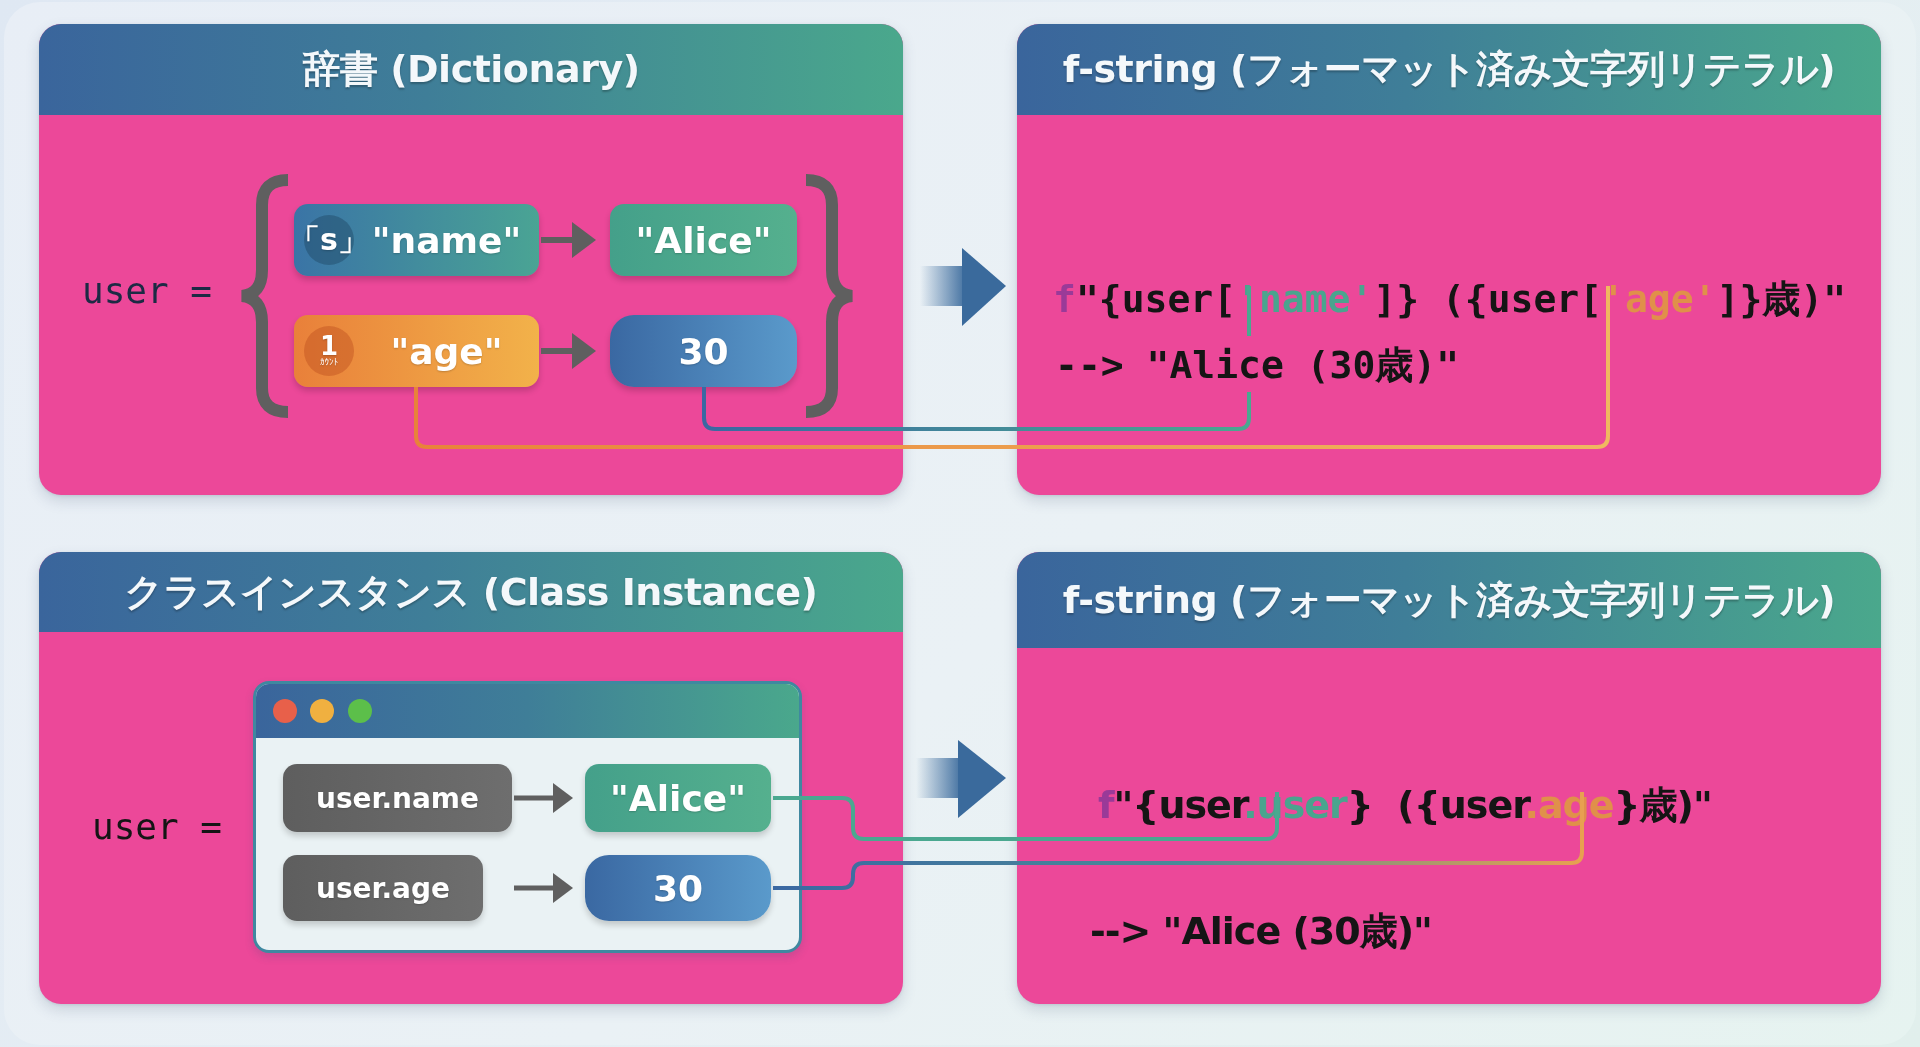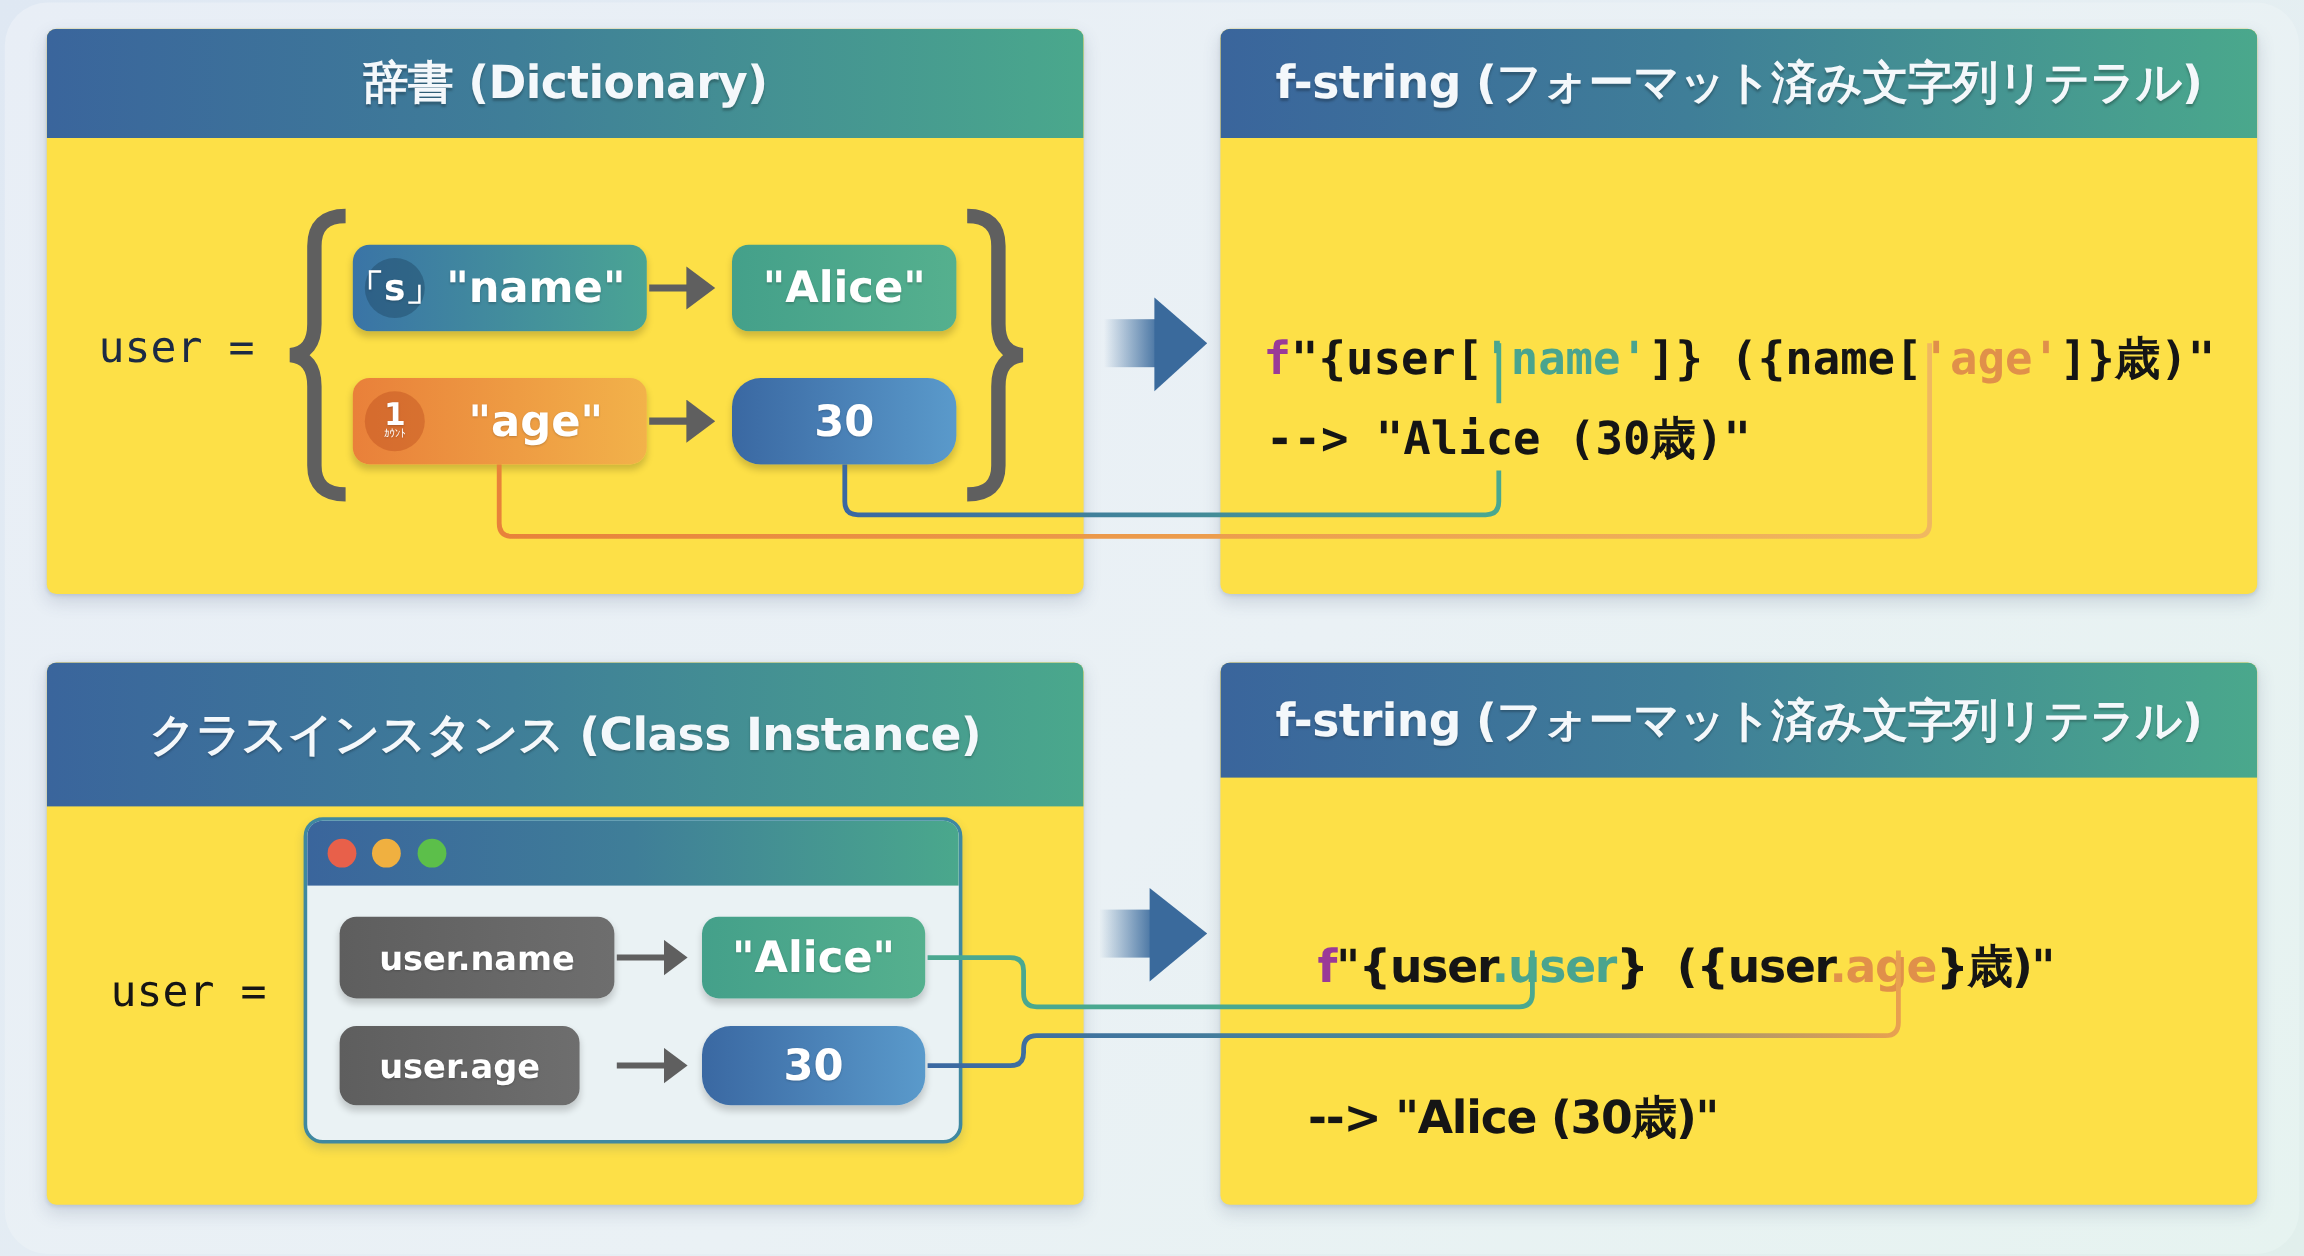--- a/index.html
+++ b/index.html
@@ -7,21 +7,21 @@
     width:1920px; height:1047px; overflow:hidden; position:relative;
     background: linear-gradient(135deg, #dfe8f3 0%, #e6eef4 50%, #e1efec 100%);
     font-family: "DejaVu Sans", sans-serif;
   }
   .frame {
     position:absolute; left:4px; top:2px; width:1912px; height:1043px;
     border-radius:36px;
     background: linear-gradient(135deg, #e8eef6 0%, #eaf1f5 55%, #e6f3f0 100%);
   }
   .panel {
-    position:absolute; background:#fde047; border-radius:8px;
+    position:absolute; background:#ec4899; border-radius:22px;
     box-shadow: 0 6px 14px rgba(60,80,110,0.18), 0 1px 3px rgba(60,80,110,0.12);
     overflow:hidden;
     text-decoration:underline;
   }
   .panel-header {
     position:absolute; left:0; top:0; right:0;
     background: linear-gradient(90deg, #3a659c 0%, #3f7e98 45%, #4aa88c 100%);
     display:flex; align-items:center; justify-content:center;
     color:#f4f8fb; font-family:"DejaVu Sans", sans-serif; font-weight:bold;
     font-size:38px; letter-spacing:-0.5px;
@@ -122,26 +122,26 @@
   <line x1="541" y1="351" x2="590" y2="351" stroke="#5f5f5f" stroke-width="6" marker-end="url(#ah)"></line>
 </svg>
 
 <div class="panel" style="left:1017px; top:24px; width:864px; height:471px;">
   <div class="panel-header" style="height:91px;">
     <span>f-string (フォーマット済み文字列リテラル)</span>
   </div>
 </div>
 
 <div class="code" style="left:1053px; top:230px;">
-<span class="tok-f">f</span><span>"{user[</span><span class="tok-teal">'name'</span><span>]} ({name[</span><span class="tok-orange">'age'</span><span>]}歳)"</span></div>
+<span class="tok-f">f</span><span>"{user[</span><span class="tok-teal">'name'</span><span>]} ({user[</span><span class="tok-orange">'age'</span><span>]}歳)"</span></div>
 
 <div class="code" style="left:1055px; top:340px;">--&gt; "Alice (30歳)"</div>
 
 <div class="panel" style="left:39px; top:552px; width:864px; height:452px;">
-  <div class="panel-header" style="height:120px;">
+  <div class="panel-header" style="height:80px;">
     <span>クラスインスタンス (Class Instance)</span>
   </div>
 </div>
 
 <div class="label-eq" style="left:92px; top:806px; color:#151515;">user =</div>
 
 <div class="objwin">
   <div class="objwin-bar">
     <span class="dot" style="left:17px; background:#e8604a;"></span>
     <span class="dot" style="left:54px; background:#f0b040;"></span>

